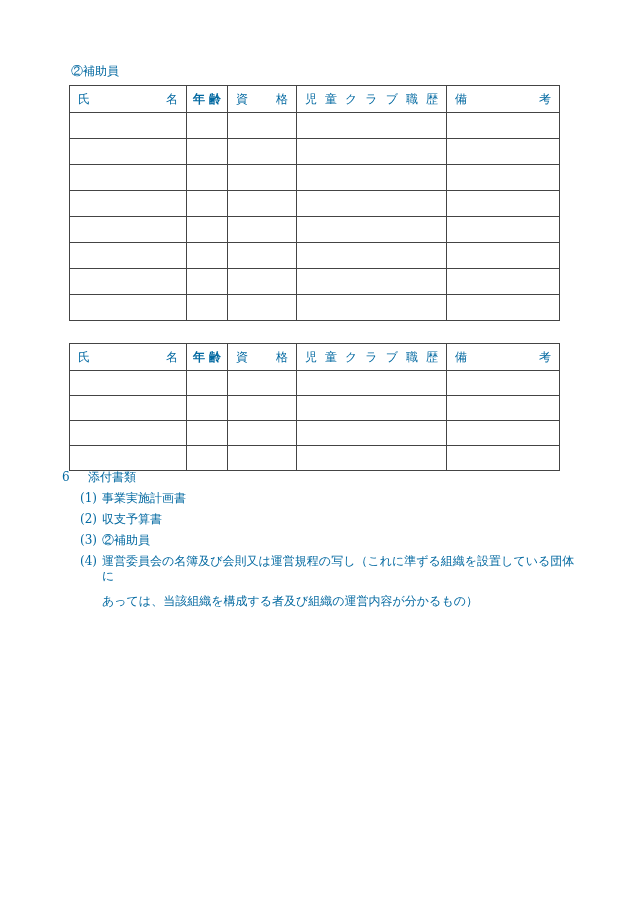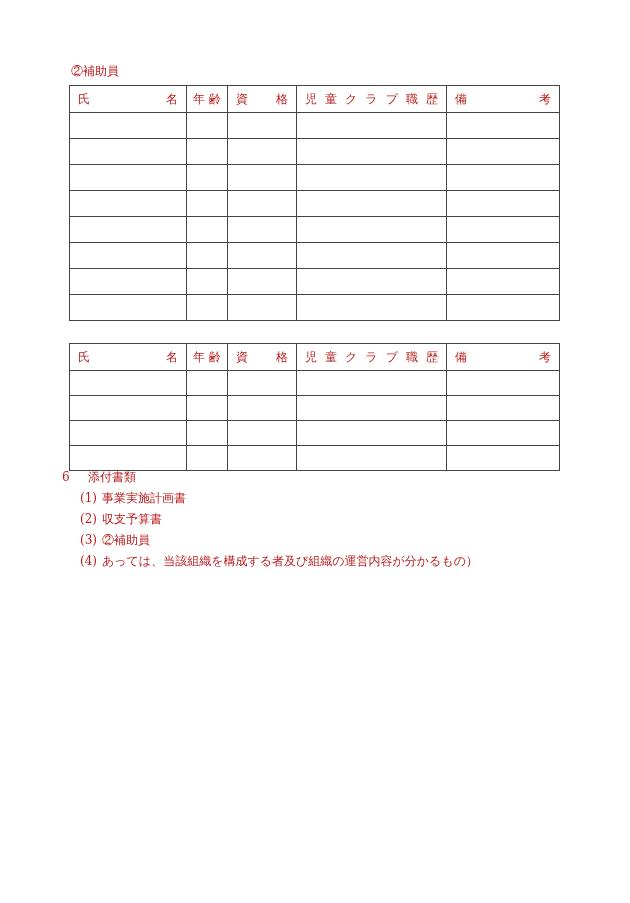--- a/index.html
+++ b/index.html
@@ -2,21 +2,21 @@
 <html><head>
 <meta charset="utf-8">
 <style>
   html, body { margin: 0; padding: 0; background: #fff; }
   .page {
     position: relative;
     width: 630px;
     height: 903px;
     background: #ffffff;
     font-family: "DejaVu Serif", "Liberation Serif", serif;
-    color: #b91c1c;
+    color: #0369a1;
     font-size: 12px;
     overflow: hidden;
   }
   .sec-title {
     position: absolute;
     left: 71px;
     font-size: 12px;
     line-height: 15px;
     white-space: nowrap;
   }
@@ -41,21 +41,21 @@
     vertical-align: middle;
     overflow: hidden;
   }
   .form-table th {
     height: 26px;
     text-align: justify;
     text-align-last: justify;
     -moz-text-align-last: justify;
     white-space: normal;
   }
-  .form-table th.col-age { padding: 0 6px; }
+  .form-table th.col-age { padding: 0 6px; font-weight: bold; }
   .tbl-1 td { height: 25px; }
   .tbl-2 td { height: 24px; }
 
   .attach {
     position: absolute;
     left: 62px;
     top: 470px;
     width: 524px;
     font-size: 12px;
     line-height: 15px;
@@ -223,19 +223,20 @@
       </div>
       <div class="attach-item">
         <span class="marker">(3)</span>
         <div class="itext">
           <div class="line">②補助員</div>
         </div>
       </div>
       <div class="attach-item">
         <span class="marker">(4)</span>
         <div class="itext">
+          <div class="line">運営委員会の名簿及び会則又は運営規程の写し（これに準ずる組織を設置している団体に</div>
           <div class="line">あっては、当該組織を構成する者及び組織の運営内容が分かるもの）</div>
         </div>
       </div>
     </div>
   </div>
 
 </div>
 
 </body></html>

